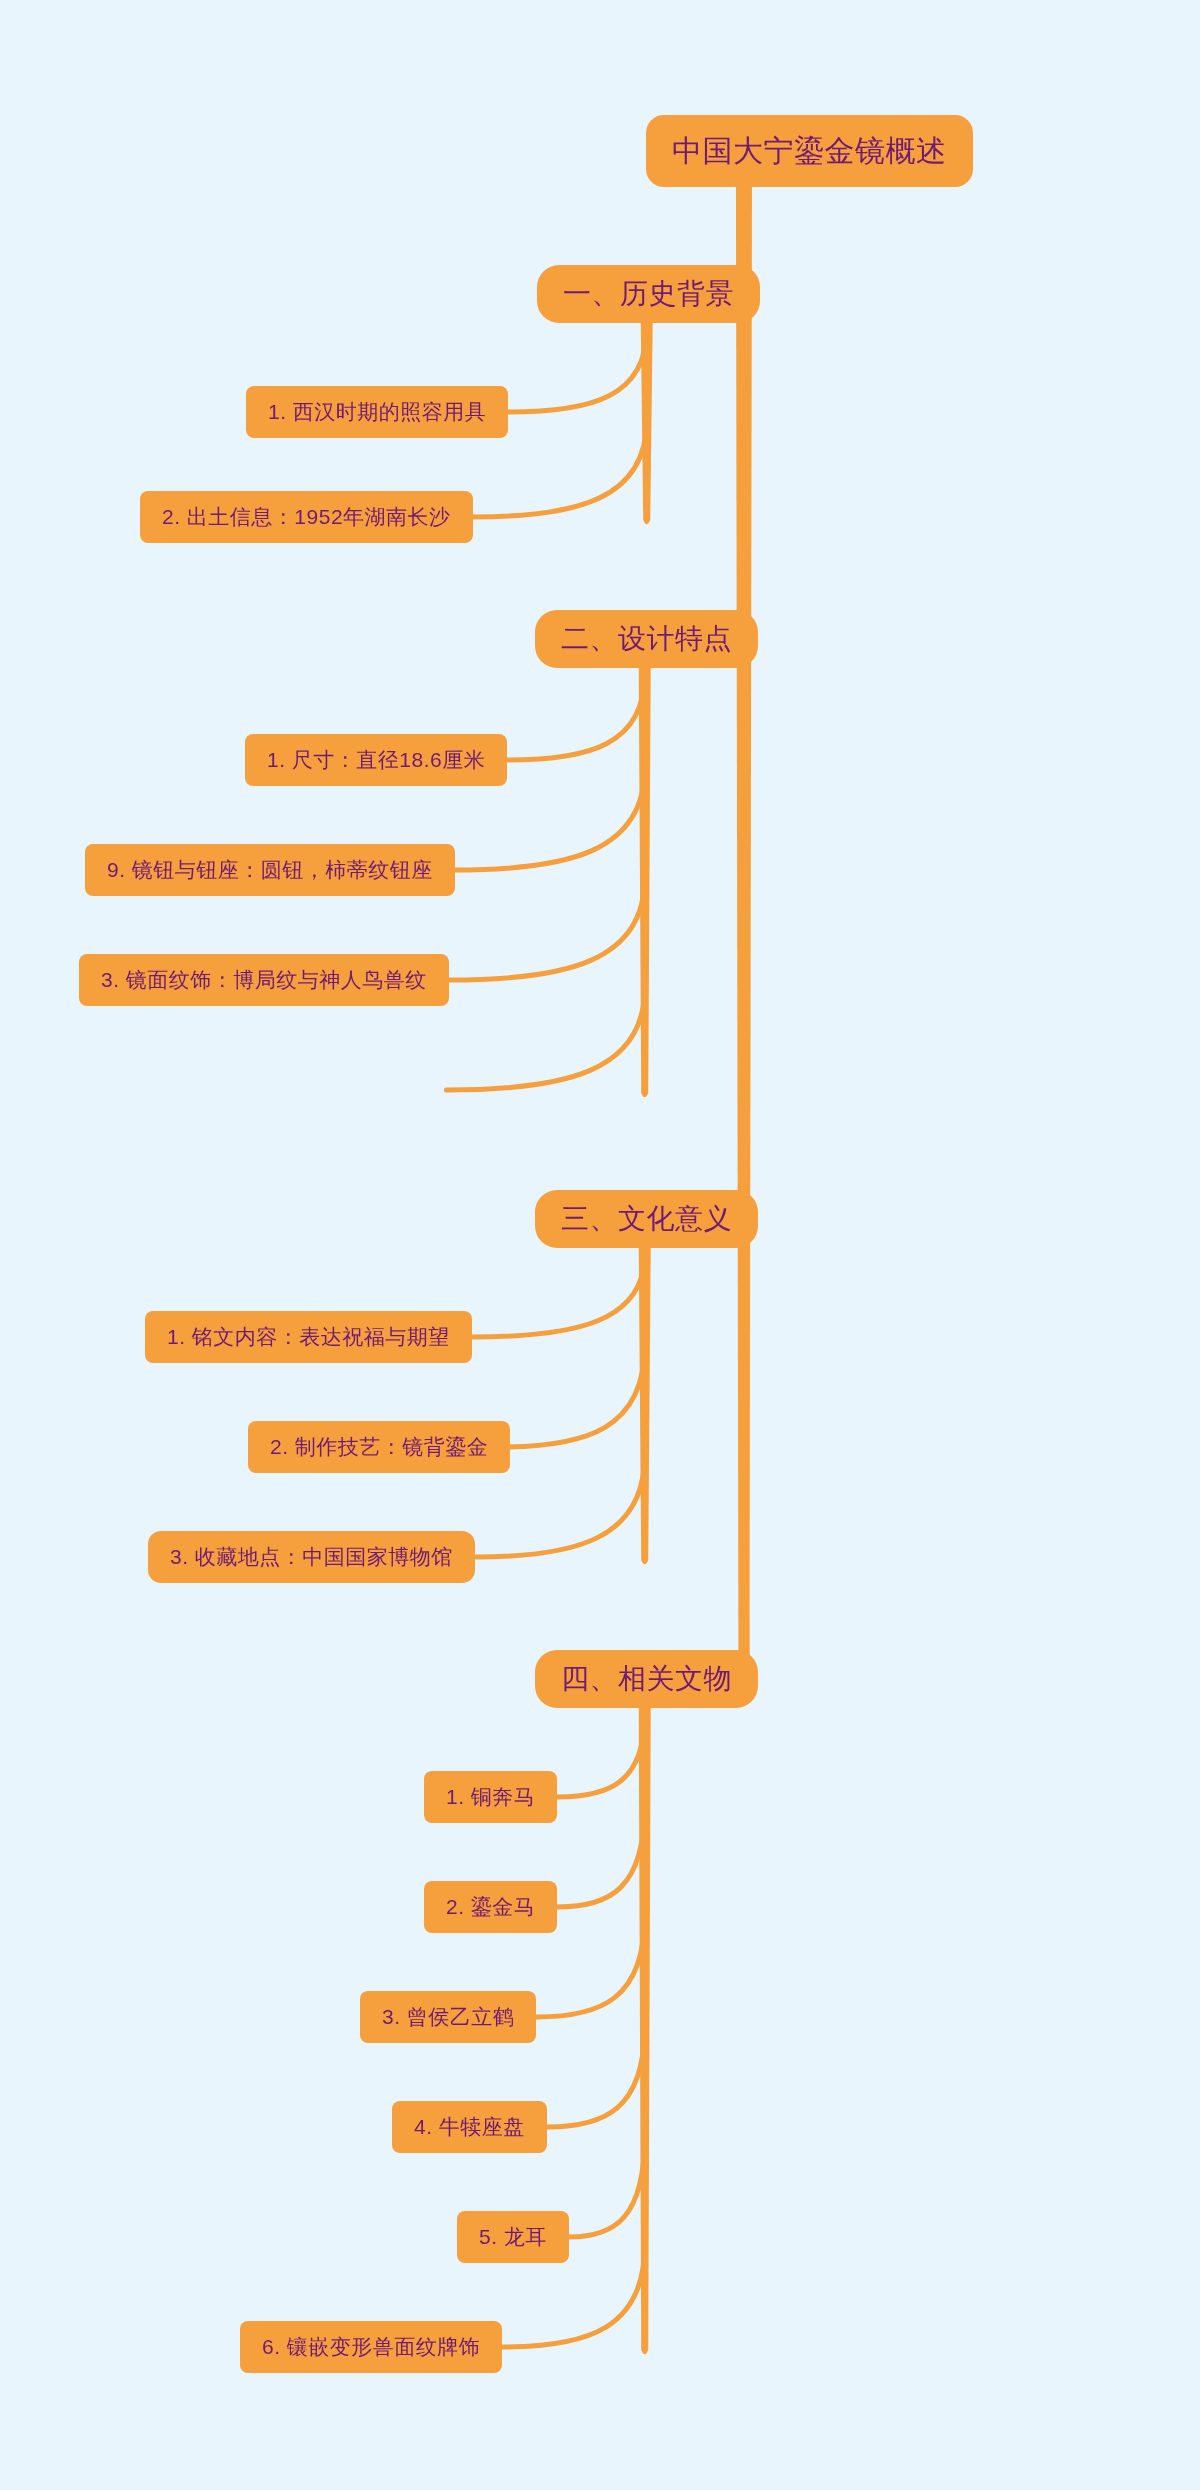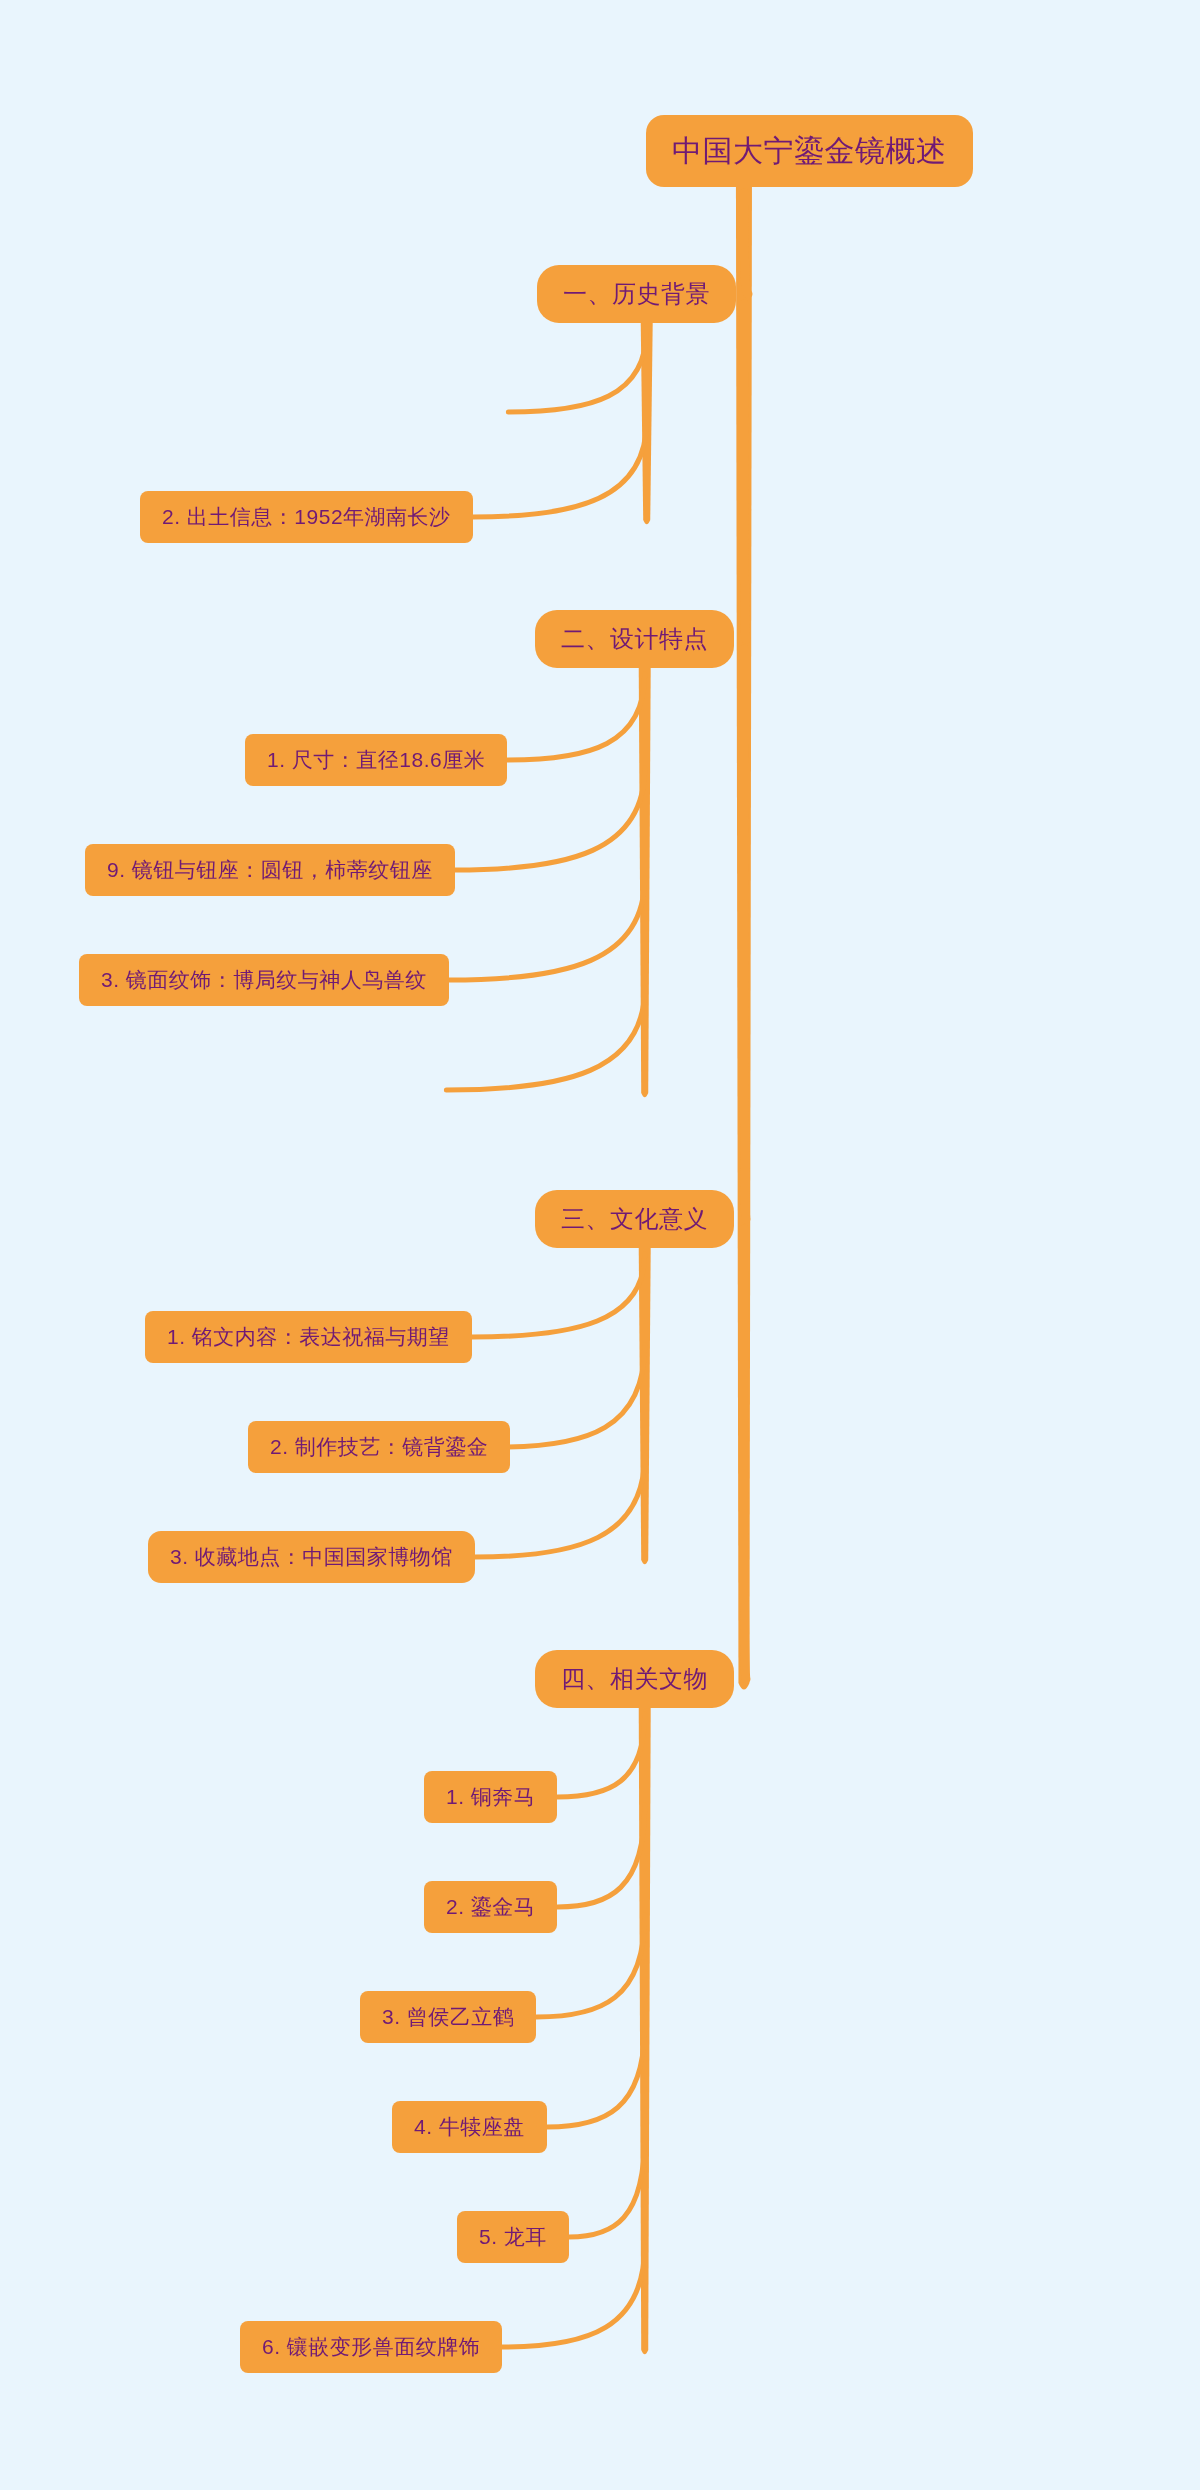--- a/index.html
+++ b/index.html
@@ -40,21 +40,21 @@
     z-index: 2;
   }
   .node.root {
     border-radius: 18px;
     font-size: 30px;
     padding: 0 26px;
     height: 72px;
   }
   .node.branch {
     border-radius: 22px;
-    font-size: 24px;
+    font-size: 28px;
     padding: 0 26px;
     height: 58px;
   }
   .node.leaf {
     border-radius: 8px;
     font-size: 21px;
     padding: 0 22px;
     height: 52px;
   }
 </style>
@@ -89,20 +89,23 @@
       <path d="M 644.72 2135 C 644.72 2218.64 614.37575 2237 568.859375 2237" fill="none" stroke="#f5a03c" stroke-width="5" stroke-linecap="round"></path>
       <path d="M 644.72 2245 C 644.72 2328.64 587.77575 2347 502.359375 2347" fill="none" stroke="#f5a03c" stroke-width="5" stroke-linecap="round"></path>
     </svg>
 
   <div class="node root" style="left:646px; top:115px;">
     <span>中国大宁鎏金镜概述</span>
   </div>
 
   <div class="node branch" style="left:537px; top:265px;">
     <span>一、历史背景</span>
+  </div>
+  <div class="node leaf" style="left:246px; top:386px;">
+    <span>1. 西汉时期的照容用具</span>
   </div>
   <div class="node leaf" style="left:140px; top:491px;">
     <span>2. 出土信息：1952年湖南长沙</span>
   </div>
 
   <div class="node branch" style="left:535px; top:610px;">
     <span>二、设计特点</span>
   </div>
   <div class="node leaf" style="left:245px; top:734px;">
     <span>1. 尺寸：直径18.6厘米</span>

